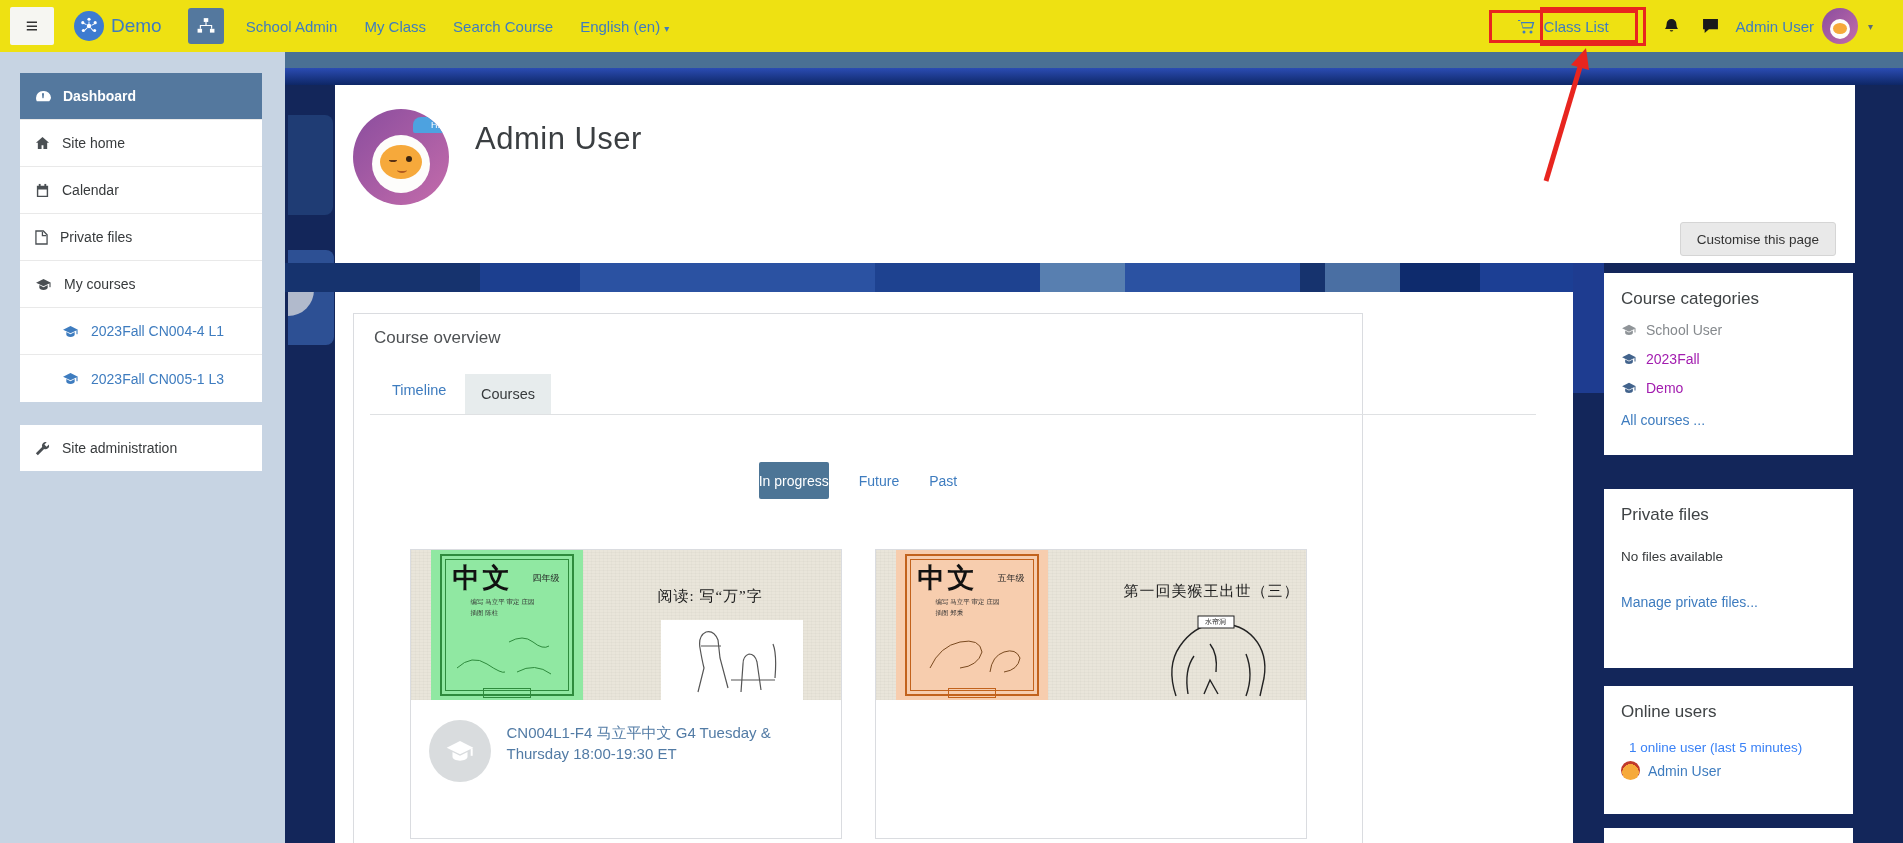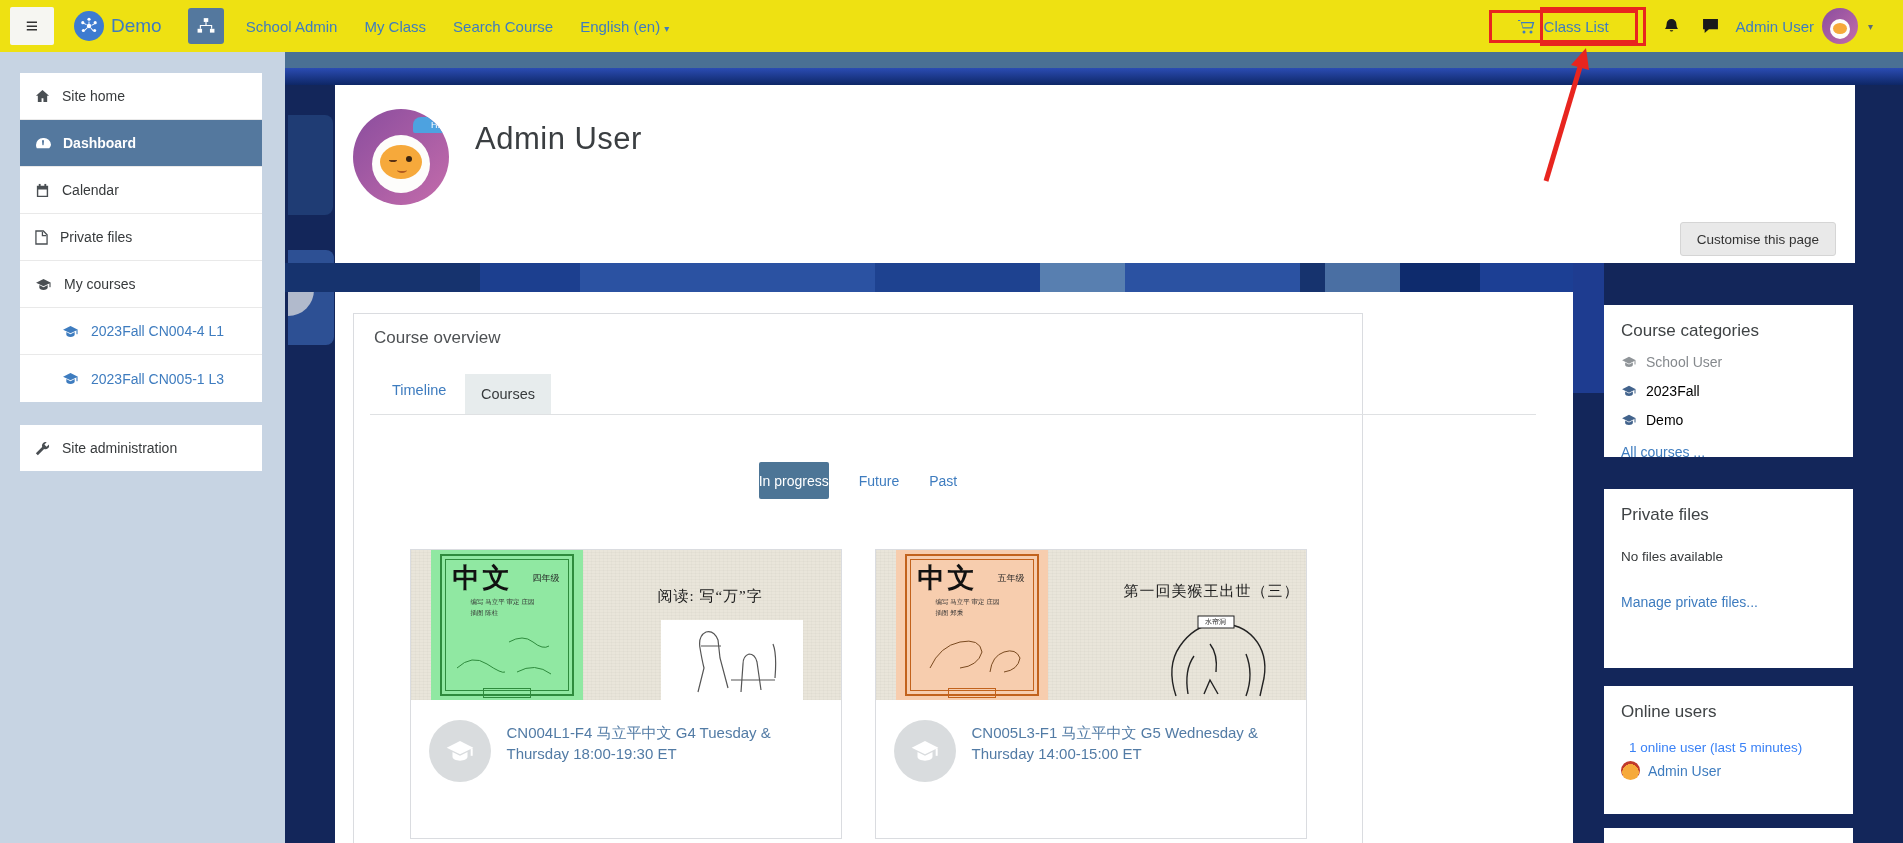--- a/index.html
+++ b/index.html
@@ -78,21 +78,21 @@
 .book-label{position:absolute;left:52px;bottom:2px;width:48px;height:10px;border:1px solid currentColor}
 .page-text{position:absolute;font-family:"Liberation Serif",serif;font-size:15px;color:#1a1a1a;letter-spacing:1px}
 .illus-box{position:absolute;background:#fff}
 .ctile-info{position:absolute;left:0;top:150px;width:100%;height:140px}
 .cap-circle{position:absolute;left:18px;top:20px;width:62px;height:62px;border-radius:50%;background:#d9dcde;color:#fff;display:flex;align-items:center;justify-content:center}
 .ctile-link{position:absolute;left:96px;top:22px;width:315px;font-size:15px;line-height:1.4;color:#527ba5;cursor:pointer}
 
 
 .rcard{position:absolute;left:1604px;width:249px;background:#fff;padding:16px 17px;z-index:2}
 .rcard h3{font-size:17px;font-weight:normal;color:#3f4345;margin-bottom:4px}
-.r-item{display:flex;align-items:center;gap:9px;margin-top:13px;font-size:14px;color:#000000;cursor:pointer}
+.r-item{display:flex;align-items:center;gap:9px;margin-top:13px;font-size:14px;color:#a21caf;cursor:pointer}
 .r-item.muted{color:#85898d}
 .r-item.muted .ic{color:#8f9498}
 .r-item .ic{color:#42638c}
 .r-link{margin-top:16px;font-size:14px;color:#3e7cbf;cursor:pointer}
 .r-text{margin-top:24px;font-size:13.5px;color:#373a3c}
 .online-count{margin-top:18px;margin-left:8px;font-size:13.5px;color:#3b82f6}
 .online-user{display:flex;align-items:center;gap:8px;margin-top:6px;font-size:14px;color:#3e7cbf;cursor:pointer}
 .mini-av{width:19px;height:19px;border-radius:50%;background:radial-gradient(circle at 50% 60%,#f6a93b 0 55%,#c0392b 56%);flex:none}
 .nav-av{width:36px;height:36px;border-radius:50%;background:linear-gradient(135deg,#8a4d9e,#c46cab);position:relative;overflow:hidden;flex:none;cursor:pointer}
 .nav-av i{position:absolute;left:8px;top:11px;width:20px;height:20px;background:#fdfdfb;border-radius:50%}
@@ -222,31 +222,31 @@
   <div style="width:25px;background:#16336e"></div>
   <div style="width:75px;background:#4a6fa3"></div>
   <div style="width:80px;background:#0e2b6d"></div>
   <div style="width:93px;background:#1c3f94"></div>
   <div style="width:31px;background:#1e3c90"></div>
   <div style="flex:1;background:#13265a"></div>
 </div>
 <div class="deco-patch"></div>
 
 <aside class="drawer">
+  <div class="s-item active">
+    <svg class="ic" width="16" height="12">
+        <use href="#i-gauge"></use>
+      </svg>
+    <span>Dashboard</span>
+  </div>
   <div class="s-item">
     <svg class="ic" width="15" height="14">
         <use href="#i-home"></use>
       </svg>
     <span>Site home</span>
-  </div>
-  <div class="s-item active">
-    <svg class="ic" width="16" height="12">
-        <use href="#i-gauge"></use>
-      </svg>
-    <span>Dashboard</span>
   </div>
   <div class="s-item">
     <svg class="ic" width="15" height="15">
         <use href="#i-cal"></use>
       </svg>
     <span>Calendar</span>
   </div>
   <div class="s-item">
     <svg class="ic" width="13" height="15">
         <use href="#i-file"></use>
@@ -349,35 +349,27 @@
           <div class="page-text" style="left:248px;top:32px">第一回美猴王出世（三）</div>
           <div style="position:absolute;left:282px;top:58px">
             <svg width="120" height="92" viewBox="0 0 120 92" fill="none" stroke="#222" stroke-width="1.4">
               <path d="M18 88q-10-30 4-50t34-22q26-2 40 14t10 40l-4 18M30 86q-4-24 6-38M88 88q8-22 0-42M46 86l6-14 8 14M52 36q8 10 6 28"></path>
               <rect x="40" y="8" width="36" height="12" fill="#fff" stroke-width="1"></rect>
               <text x="44" y="17" font-size="8" fill="#222" stroke="none"></text>
             </svg>
             <div style="position:absolute;left:40px;top:9px;width:36px;font-size:7px;text-align:center;color:#222;font-family:'Liberation Serif',serif">水帘洞</div>
           </div>
         </div>
-        <div class="ctile-info">
-          <div class="cap-circle">
-              <svg class="ic" width="30" height="24">
-                <use href="#i-cap"></use>
-              </svg>
-            </div>
-          <a class="ctile-link">CN005L3-F1 马立平中文 G5 Wednesday &amp; Thursday 14:00-15:00 ET</a>
-        </div>
       </div>
 
     </div>
   </div>
 </section>
 
-<section class="rcard" style="top:305px;height:152px">
+<section class="rcard" style="top:273px;height:182px">
   <h3>Course categories</h3>
   <div class="r-item muted">
     <svg class="ic" width="16" height="12">
         <use href="#i-cap"></use>
       </svg>
     <span>School User</span>
   </div>
   <div class="r-item">
     <svg class="ic" width="16" height="12">
         <use href="#i-cap"></use>

